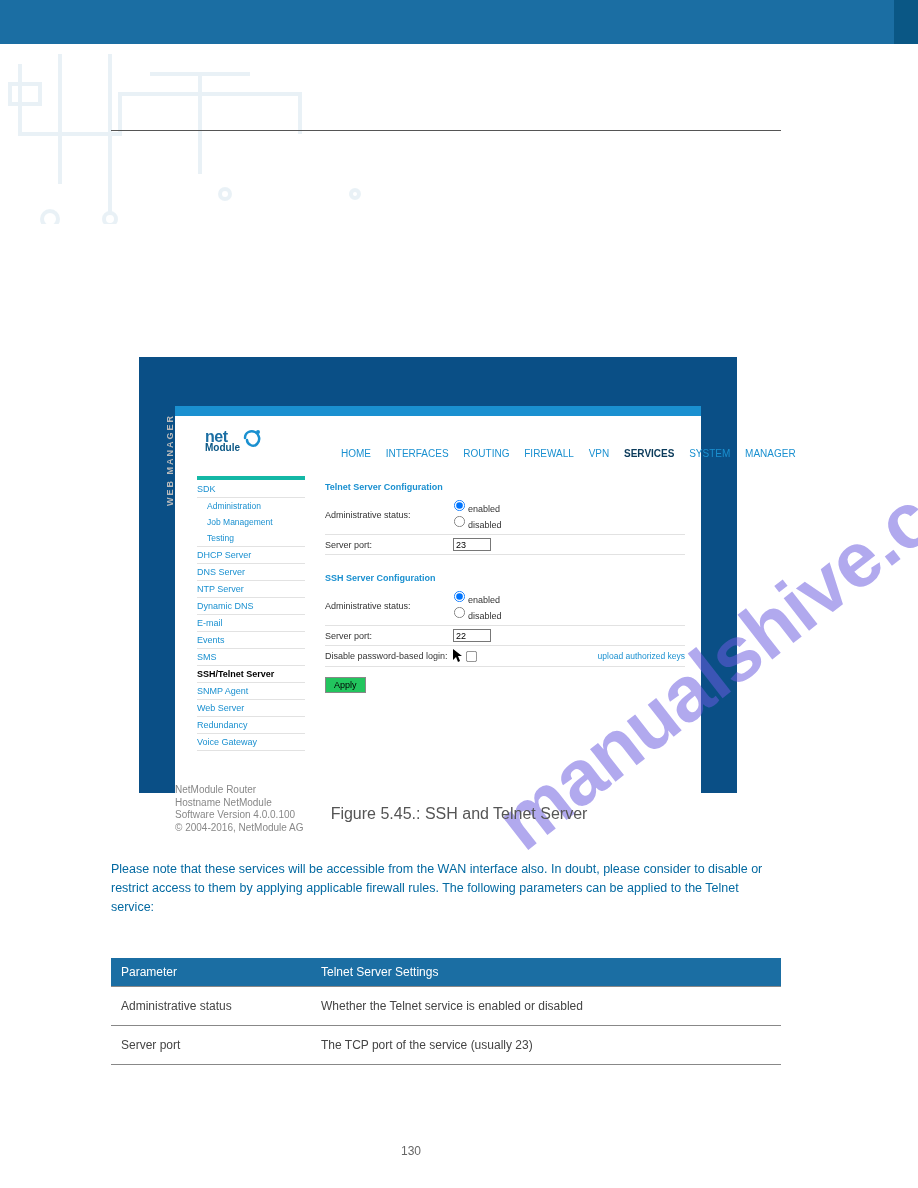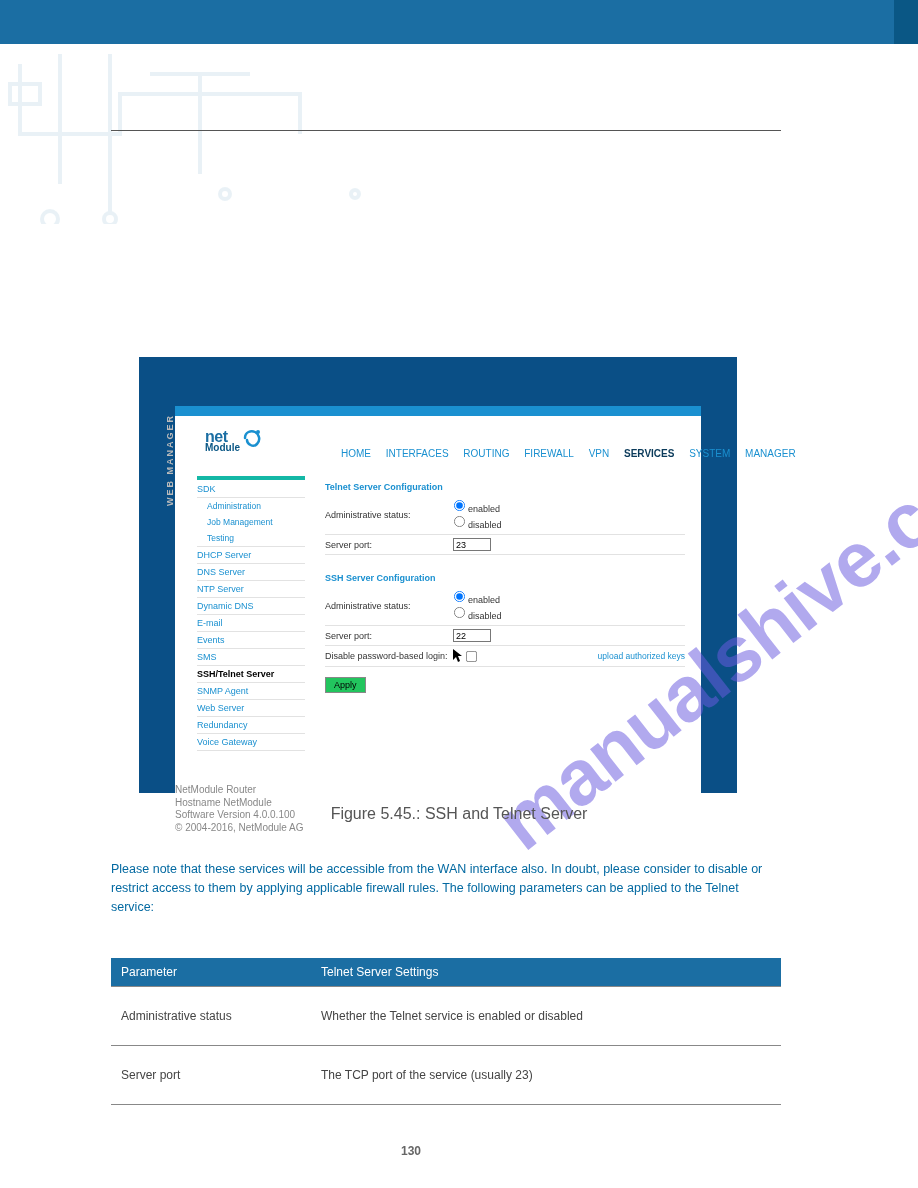--- a/index.html
+++ b/index.html
@@ -257,38 +257,37 @@
     font-size: 12px;
   }
   .param-table th {
     background: #1b6ea3;
     color: #fff;
     text-align: left;
     padding: 7px 10px;
     font-weight: normal;
   }
   .param-table td {
-    padding: 22px 10px;
+    padding: 12px 10px;
     border-top: 1px solid #888;
     color: #444;
     vertical-align: top;
   }
   .param-table tr:last-child td { border-bottom: 1px solid #888; }
   .param-table td:first-child, .param-table th:first-child { width: 200px; }
 
   
   .pagenum {
     position: absolute;
     bottom: 30px;
     left: 0;
     width: 822px;
     text-align: center;
     font-size: 12px;
     color: #666;
-    font-weight: bold;
   }
 </style>
 </head>
 <body>
 
 <div class="top-bar"></div>
 
 <div class="circuit">
   <svg viewBox="0 0 918 180">
     <g stroke="#1b6ea3" stroke-width="4" fill="none">

